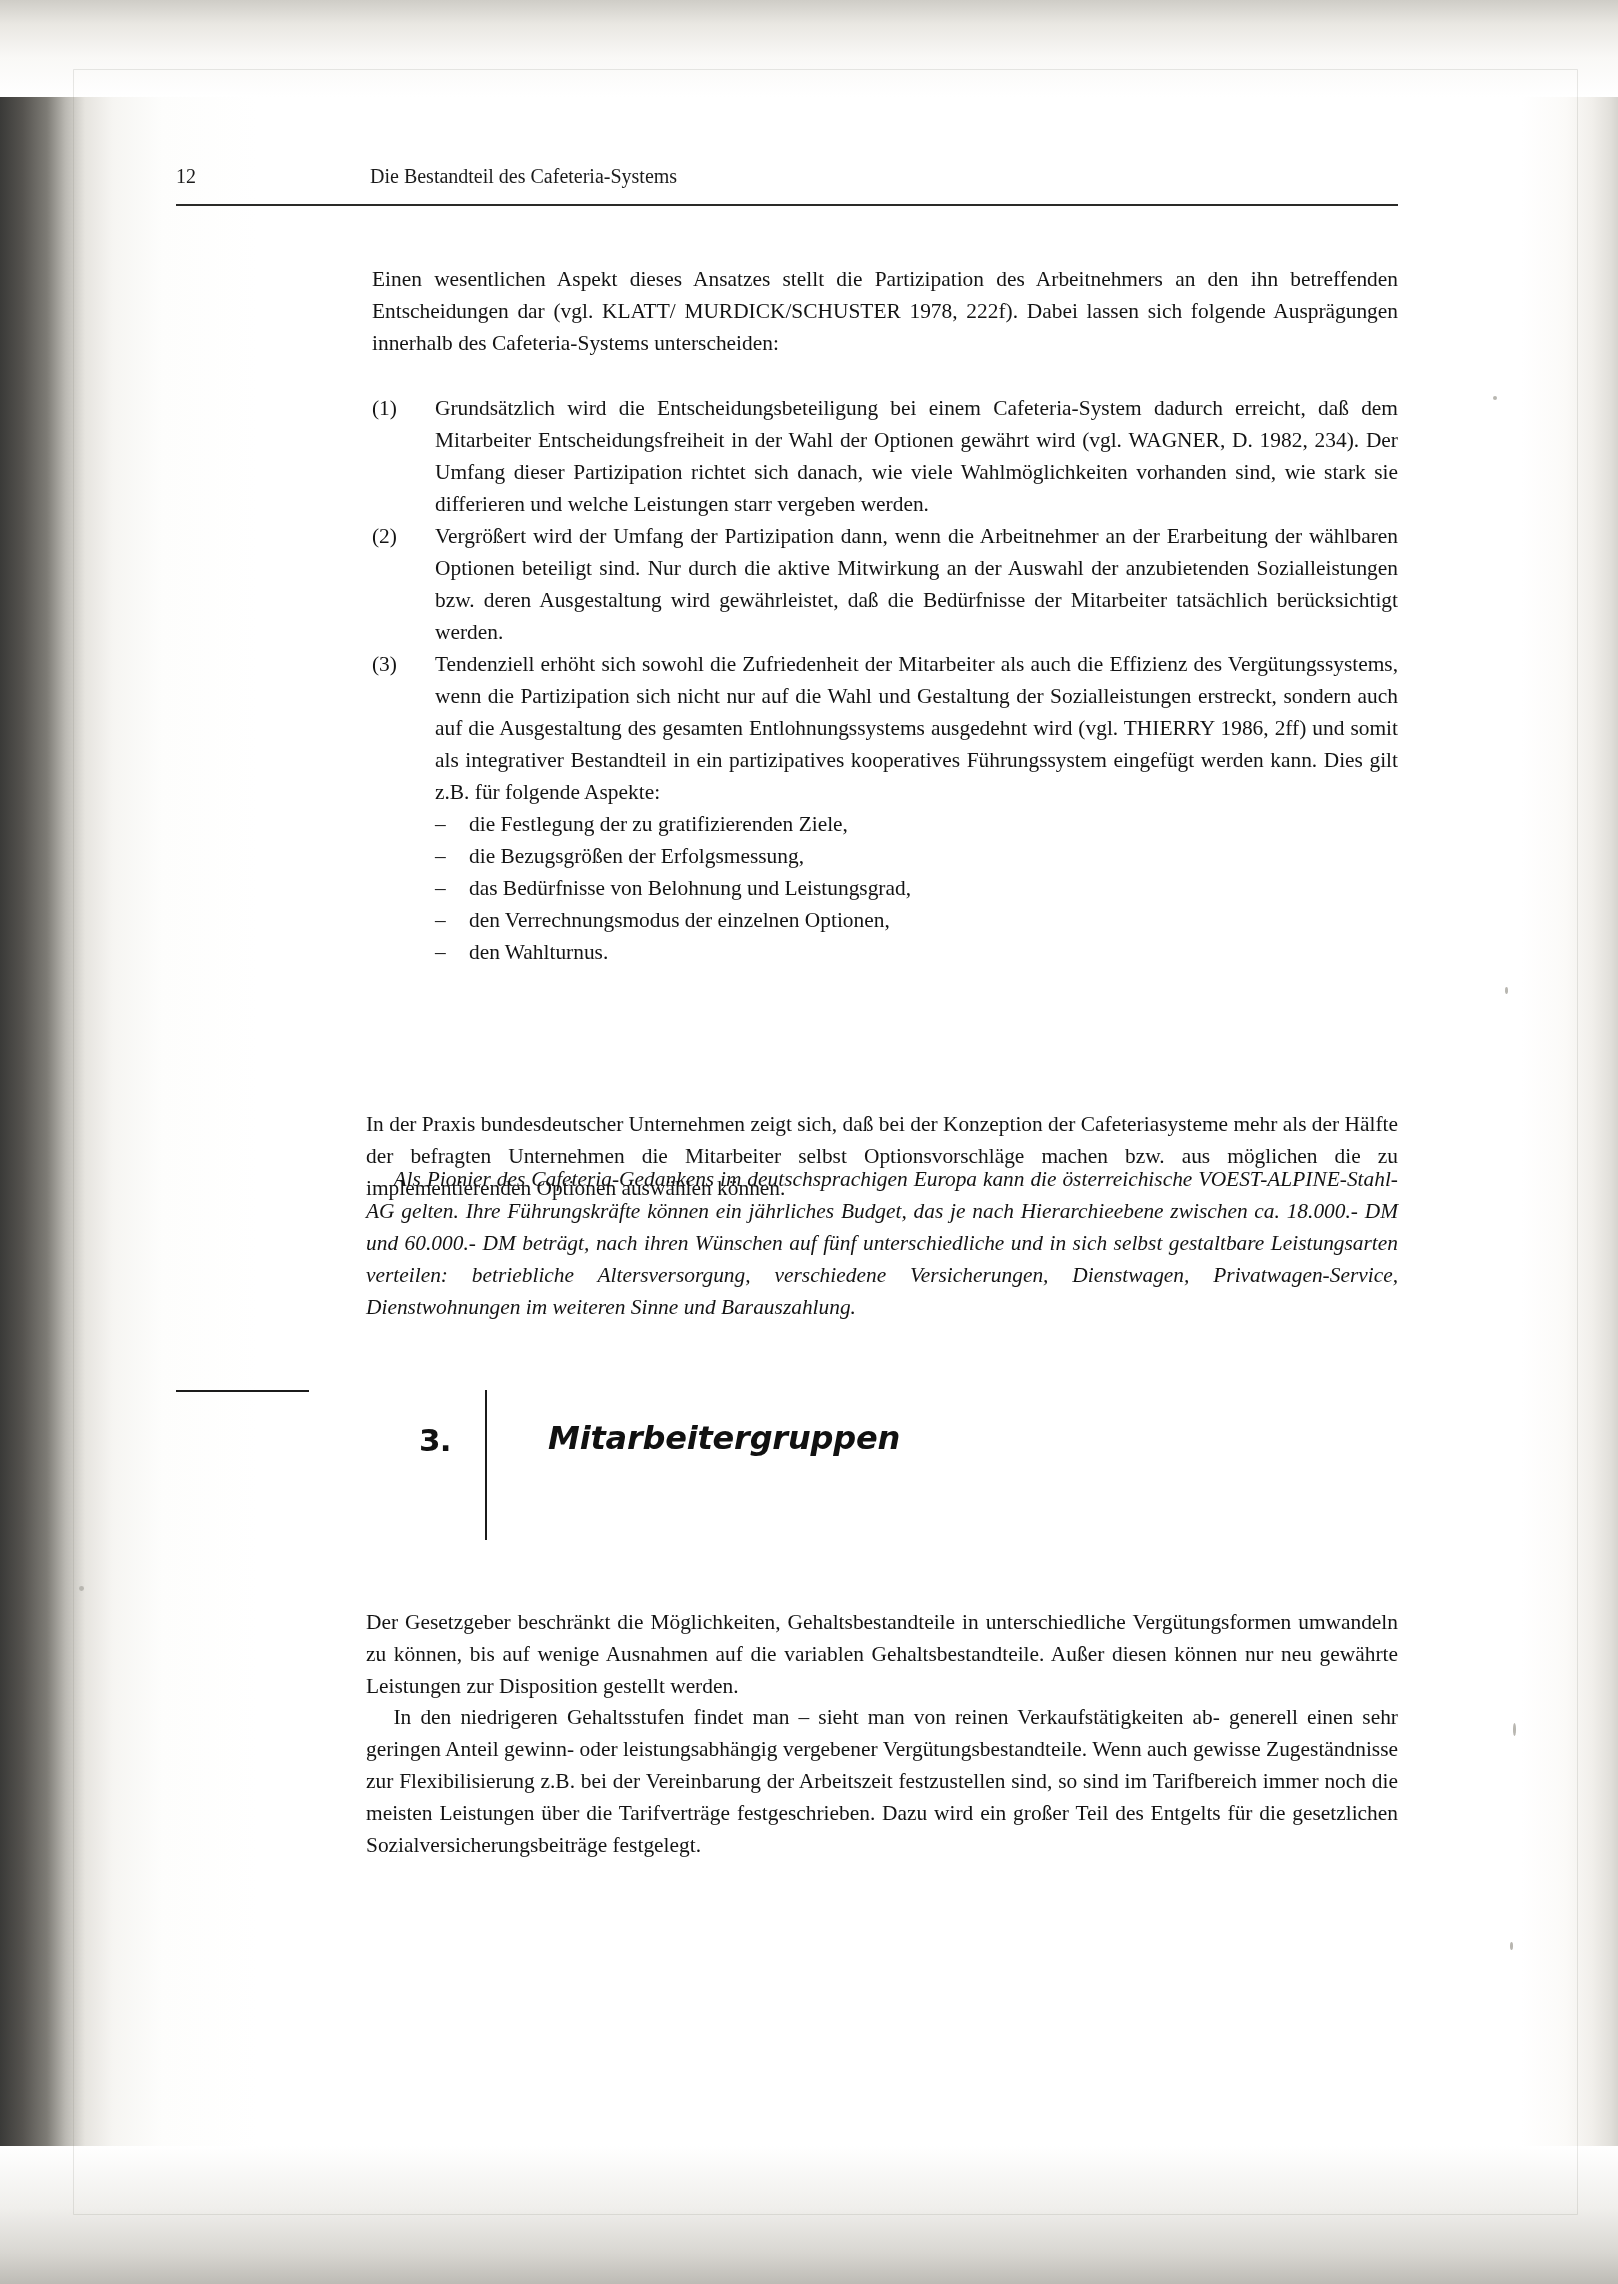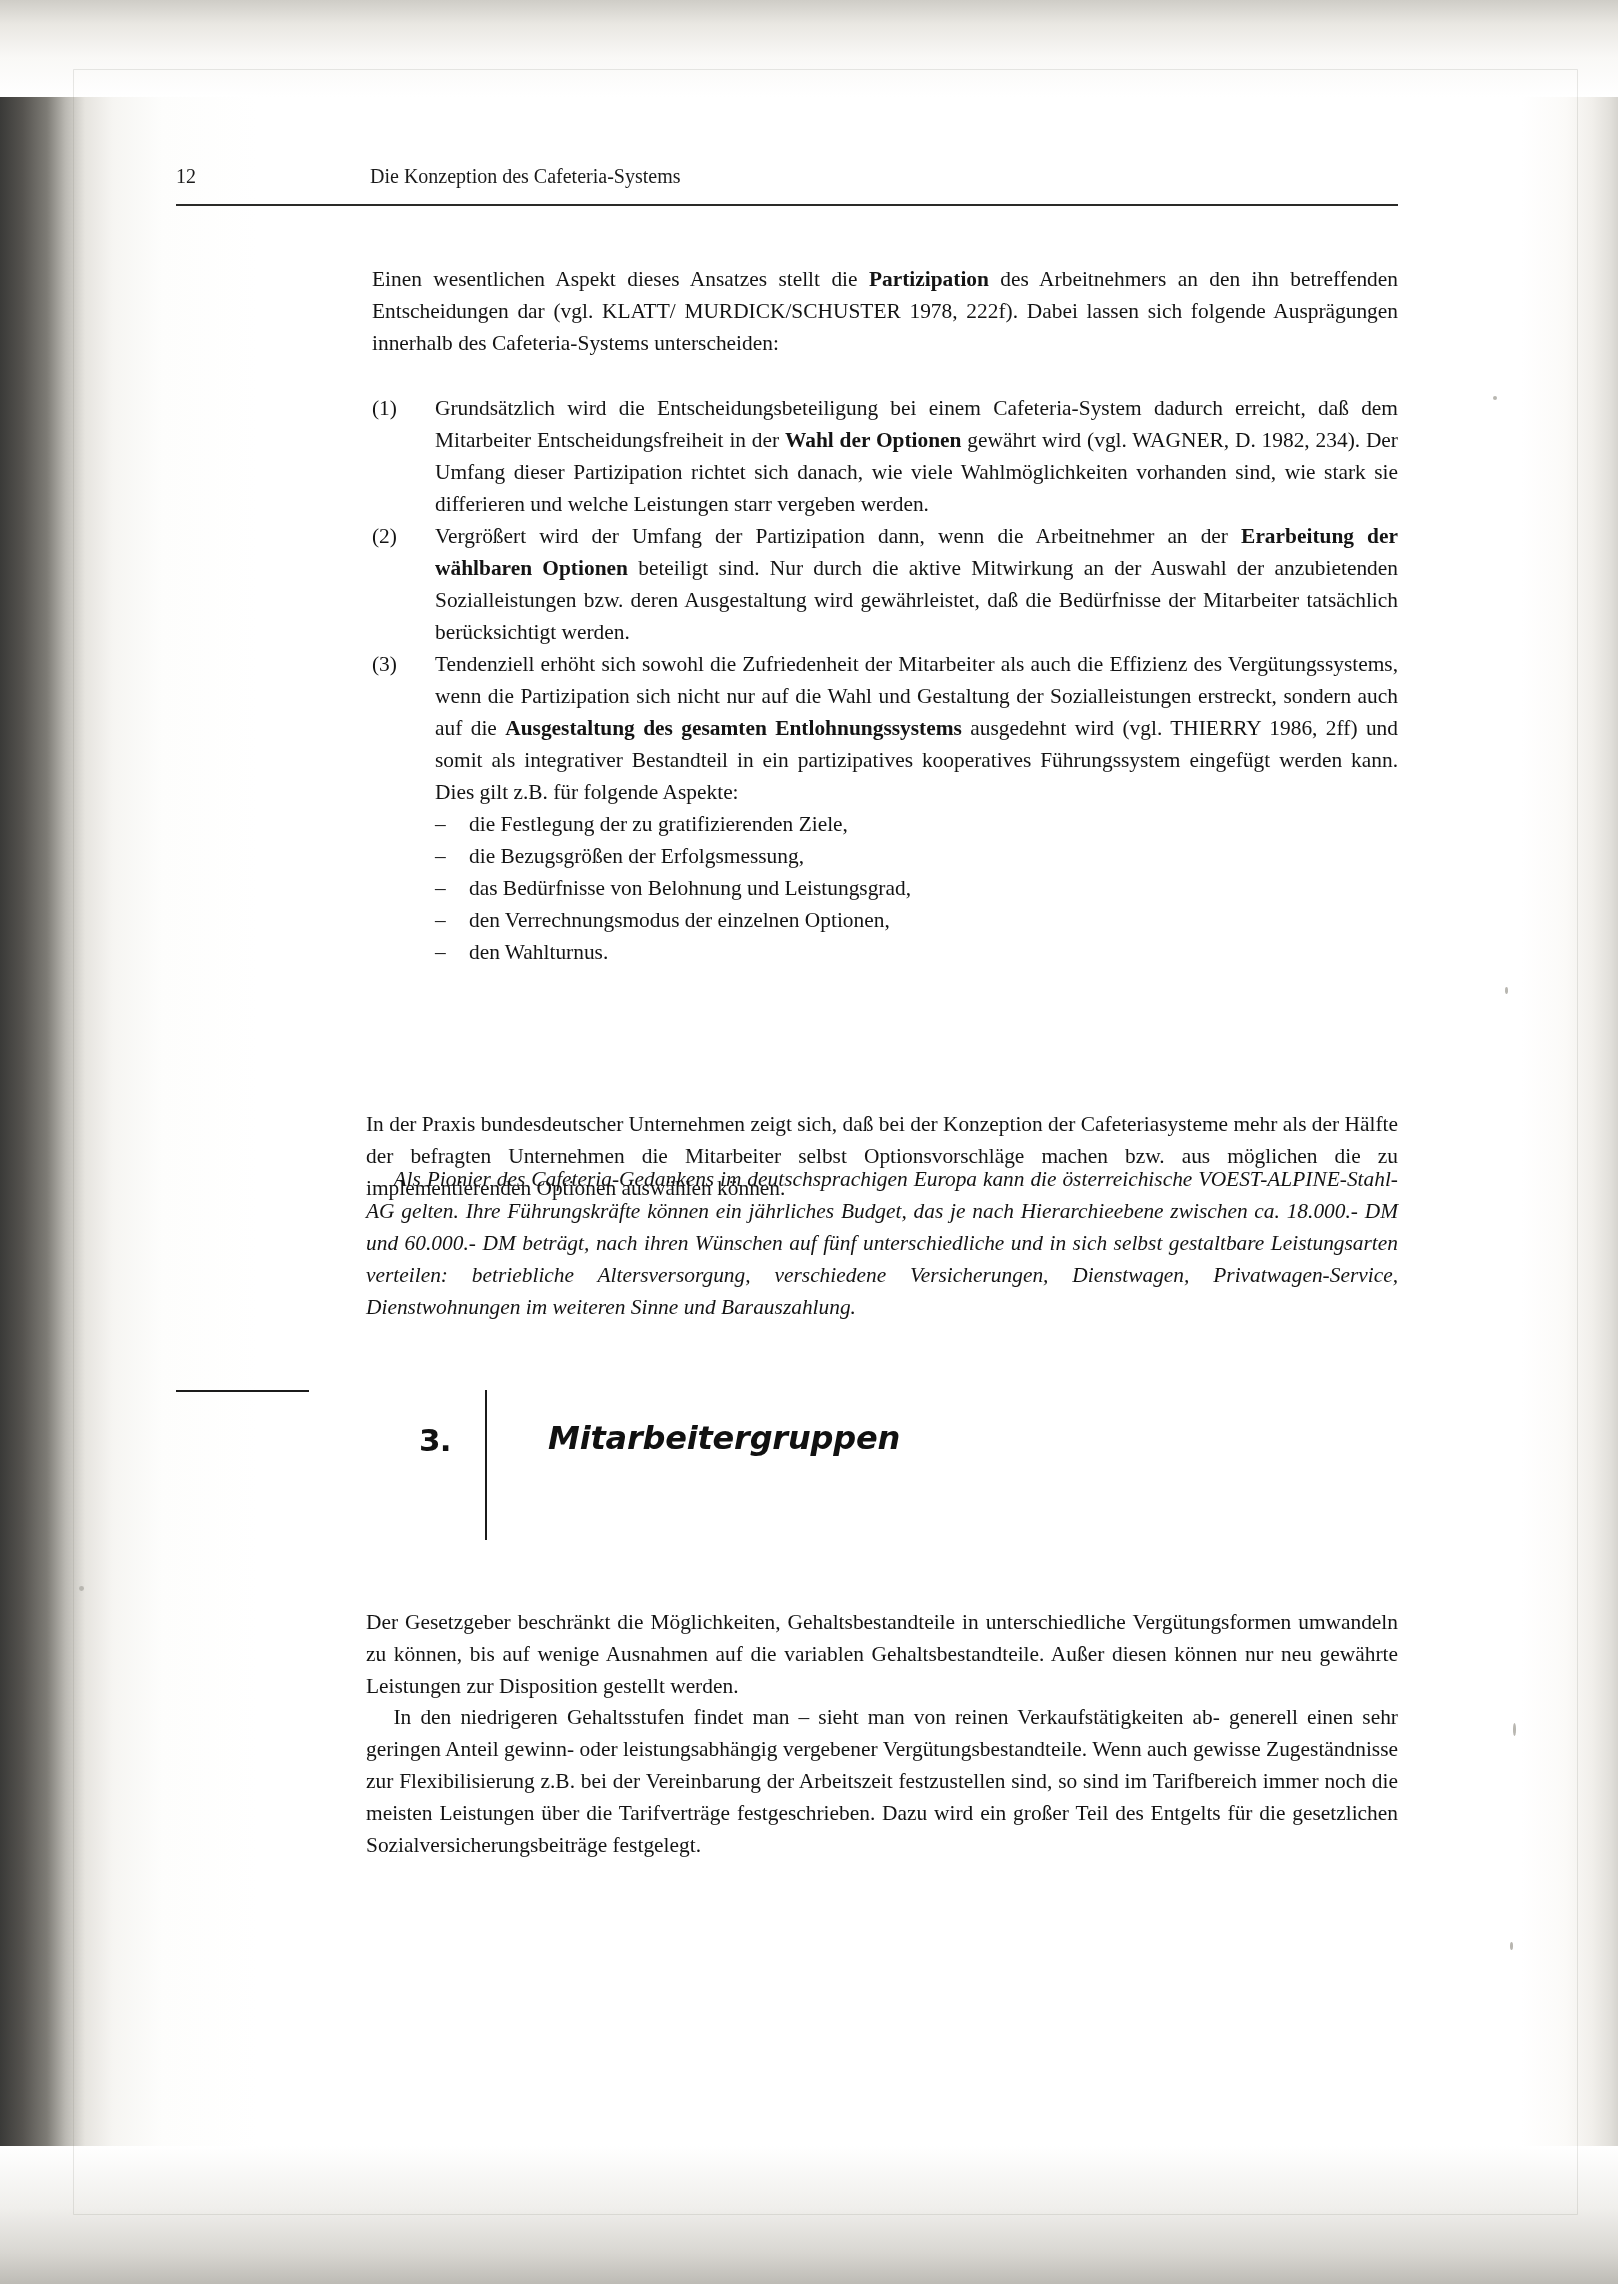--- a/index.html
+++ b/index.html
@@ -158,41 +158,41 @@
     font-size: 32px;
     line-height: 48px;
     color: #111111;
     letter-spacing: -0.2px;
   }
 
   #para-gesetz { left: 366px; top: 1606px; width: 1032px; }
   #para-stufen { left: 366px; top: 1701px; width: 1032px; text-indent: 27.5px; }
   #para-insgesamt { left: 366px; top: 1893px; width: 1032px; text-indent: 27.5px; }
 
-  b { font-weight: bold; }
+  b { font-weight: normal; }
 </style>
 </head>
 <body>
 
 <div class="page">
   <div class="scan-bg"></div>
   <div class="scan-top"></div>
   <div class="scan-bottom"></div>
   <div class="page-edge"></div>
 
   <div class="speck" style="left:1493px; top:396px; width:4px; height:4px;"></div>
   <div class="speck" style="left:1505px; top:987px; width:3.2px; height:7.3px;"></div>
   <div class="speck" style="left:1513px; top:1723px; width:3.2px; height:13px;"></div>
   <div class="speck" style="left:1510px; top:1942px; width:3.2px; height:8px;"></div>
   <div class="speck" style="left:79px; top:1586px; width:4.9px; height:4.9px;"></div>
 
   <div class="content">
 
     <div class="running-head">
-      <span class="folio">12</span><span>Die Konzeption des Cafeteria-Systems</span>
+      <span class="folio">12</span><span>Die Bestandteil des Cafeteria-Systems</span>
     </div>
     <div class="head-rule"></div>
 
     <div class="block" id="intro-para">Einen wesentlichen Aspekt dieses Ansatzes stellt die <b>Partizipation</b> des Arbeitnehmers an den ihn betreffenden Entscheidungen dar (vgl. KLATT/ MURDICK/SCHUSTER 1978, 222f). Dabei lassen sich folgende Ausprägungen innerhalb des Cafeteria-Systems unterscheiden:</div>
 
     <div class="numlist">
       <div class="numitem">
         <span class="marker">(1)</span>
         <span class="body">Grundsätzlich wird die Entscheidungsbeteiligung bei einem Cafeteria-System dadurch erreicht, daß dem Mitarbeiter Entscheidungsfreiheit in der <b>Wahl der Optionen</b> gewährt wird (vgl. WAGNER, D. 1982, 234). Der Umfang dieser Partizipation richtet sich danach, wie viele Wahlmöglichkeiten vorhanden sind, wie stark sie differieren und welche Leistungen starr vergeben werden.</span>
       </div>

